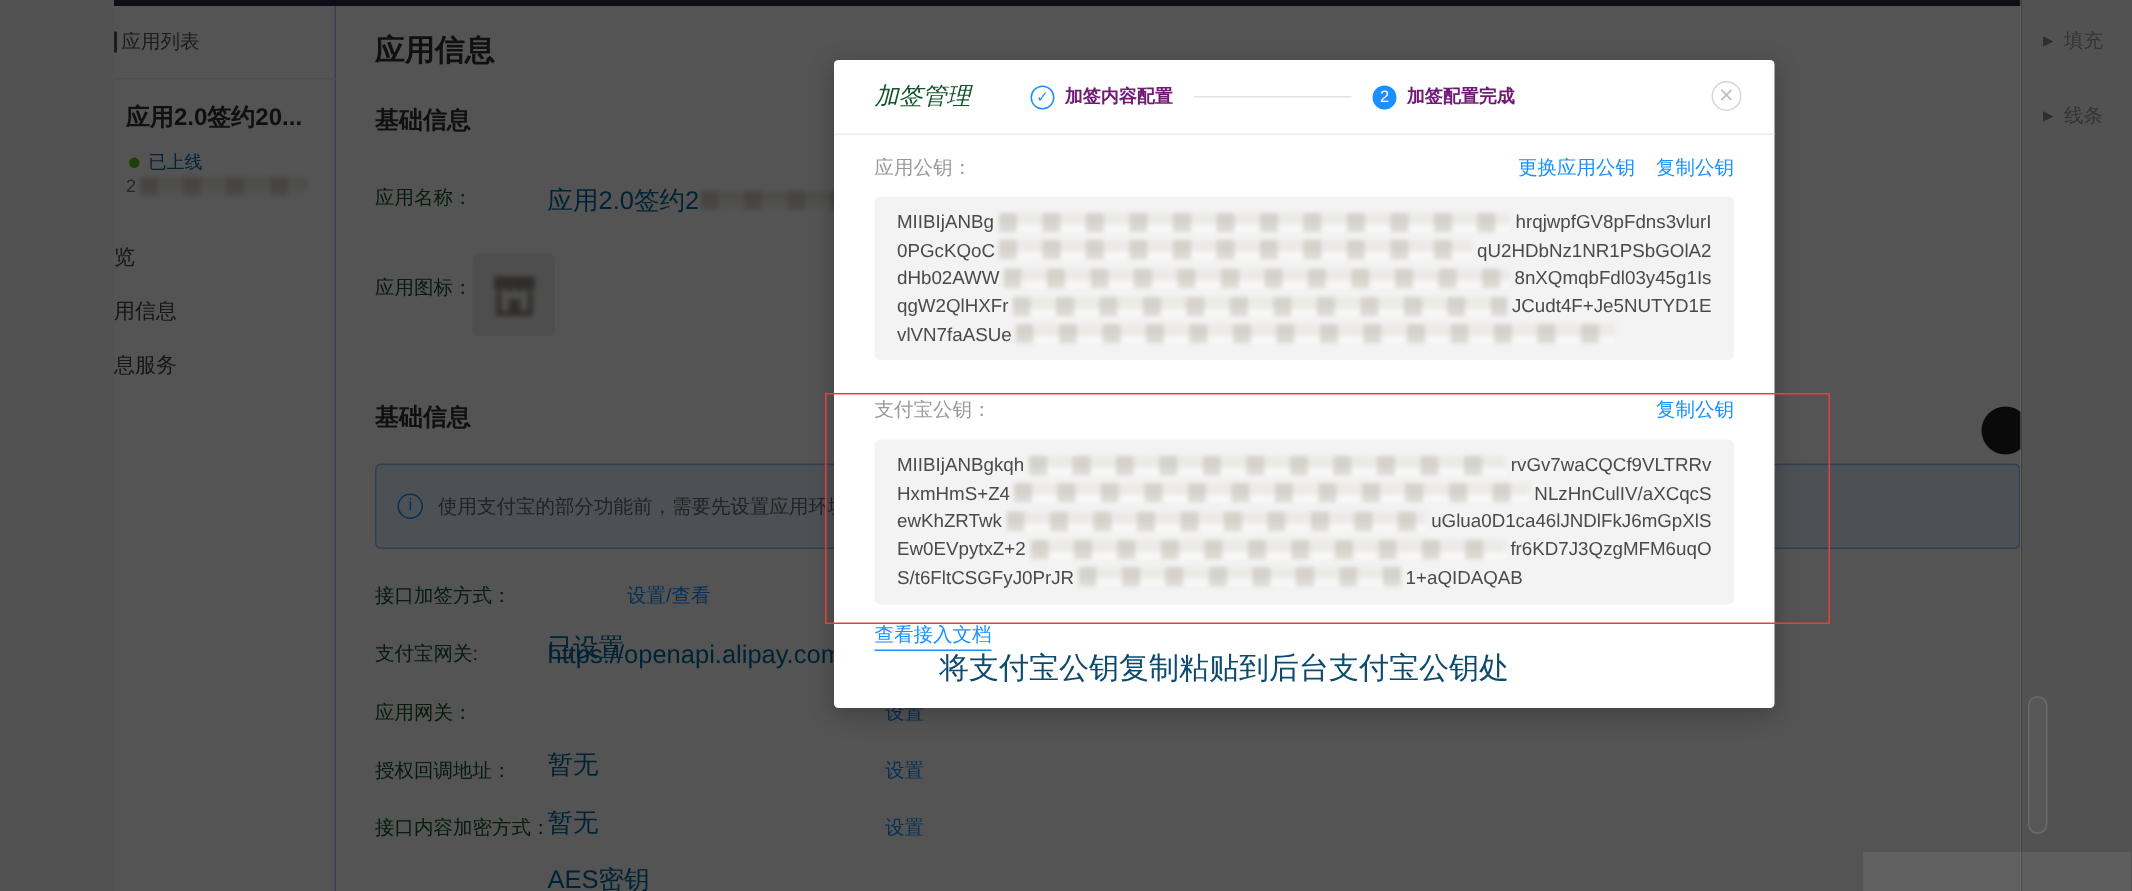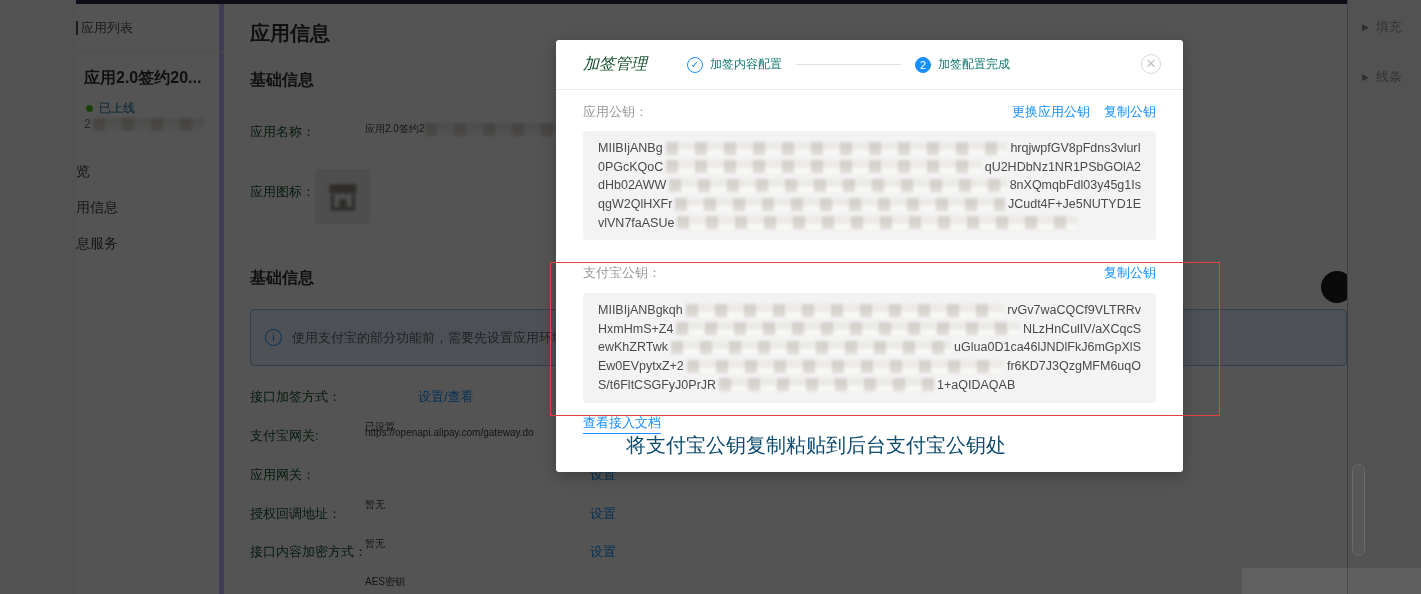--- a/index.html
+++ b/index.html
@@ -2,36 +2,36 @@
 <html><head>
 <meta charset="utf-8">
 <style>
   html,body{margin:0;padding:0;background:#525252;}
   *{box-sizing:border-box;font-family:"Liberation Sans",sans-serif;}
   .canvas{position:relative;width:1421px;height:594px;background:#525252;overflow:hidden;}
 
   
   .page{position:absolute;left:76px;top:0;width:1271px;height:594px;background:#fff;overflow:hidden;}
   .topbar{position:absolute;left:0;top:0;width:100%;height:4px;background:#2b2b4e;}
-  .sidebar{position:absolute;left:0;top:4px;width:148px;height:590px;background:#fff;border-right:5px solid #c4b5fd;text-decoration:underline;}
+  .sidebar{position:absolute;left:0;top:4px;width:148px;height:590px;background:#fff;border-right:1px solid #c4b5fd;text-decoration:underline;}
   .sb-title{position:absolute;left:5px;top:15px;font-size:13px;color:#555;}
   .sb-cut{position:absolute;left:0;top:17px;width:2px;height:14px;background:#555;}
   .sb-divider{position:absolute;left:0;top:48px;width:148px;height:1px;background:#ececec;}
   .sb-app{position:absolute;left:8px;top:64px;font-size:16px;font-weight:bold;color:#333;}
   .sb-status{position:absolute;left:10px;top:96px;font-size:12px;color:#0369a1;display:flex;align-items:center;}
   .dot{width:7px;height:7px;border-radius:50%;background:#52c41a;margin-right:6px;}
   .redact{background:#eceae6;background-image:linear-gradient(90deg,rgba(175,168,158,.38) 0 12px,transparent 12px 24px),linear-gradient(0deg,rgba(255,255,255,.65) 0 5px,transparent 5px 13px);background-size:29px 13px,100% 13px;filter:blur(1.4px);border-radius:1px;height:13px;}
   .sb-id{position:absolute;left:8px;top:113px;display:flex;align-items:center;font-size:12px;color:#777;}
   .sb-id .redact{width:112px;margin-left:2px;}
   .sb-menu-item{position:absolute;left:0;font-size:14px;color:#444;}
 
   .m-title{position:absolute;left:174px;top:20px;font-size:20px;font-weight:bold;color:#333;}
   .m-sec{position:absolute;left:174px;font-size:16px;font-weight:bold;color:#333;}
   .f-label{position:absolute;left:174px;font-size:13px;color:#14532d;}
-  .f-value{position:absolute;left:289px;font-size:10px;color:#404040;}
+  .f-value{position:absolute;left:289px;font-size:17px;color:#0369a1;}
   .f-strong{font-weight:normal;margin-top:32px;}
   .f-link{position:absolute;font-size:13px;color:#1890ff;}
   .name-row{display:flex;align-items:center;}
   .name-row .redact{width:150px;margin-left:1px;}
   .icon-tile{position:absolute;left:239px;top:169px;width:55px;height:55px;background:#ececec;border-radius:4px;display:flex;align-items:center;justify-content:center;}
   .icon-tile svg{filter:blur(1.6px);}
   .banner{position:absolute;left:174px;top:309px;right:0;height:57px;background:#e8f3fd;border:1px solid #92c0ef;border-radius:4px;display:flex;align-items:center;}
   .banner-icon{width:17px;height:17px;border-radius:50%;border:1px solid #1890ff;color:#1890ff;font-size:11px;line-height:15px;text-align:center;margin:0 10px 0 14px;flex:0 0 aupx;}
   .banner-text{font-size:13px;color:#667;}
   .banner-link{font-size:13px;color:#1890ff;}
@@ -39,21 +39,21 @@
   .page-overlay{position:absolute;left:0;top:0;width:100%;height:100%;background:rgba(0,0,0,0.67);z-index:5;}
   .page-edge{position:absolute;left:1347px;top:0;width:1px;height:594px;background:#3d3d3d;z-index:6;}
 
   
   .modal{position:absolute;left:556px;top:40px;width:627px;height:432px;background:#fff;border-radius:3px;z-index:10;box-shadow:0 4px 16px rgba(0,0,0,.25);}
   .modal-header{position:absolute;left:0;top:0;width:100%;height:50px;border-bottom:1px solid #ececec;display:flex;align-items:center;padding:0 27px;}
   .modal-title{font-size:16px;color:#14532d;font-weight:500;font-style:italic;}
   .steps{display:flex;align-items:center;margin-left:40px;}
   .step-circle{width:16px;height:16px;border-radius:50%;border:1px solid #1890ff;color:#1890ff;font-size:10px;display:flex;align-items:center;justify-content:center;}
   .step-circle.filled{background:#1890ff;color:#fff;border-color:#1890ff;font-size:11px;}
-  .step-label{font-size:12px;color:#0f766e;margin-left:7px;}
+  .step-label{font-size:12px;color:#701a75;margin-left:7px;font-weight:bold;}
   .step-line{width:105px;height:1px;background:#e2e2e2;margin:0 14px;}
   .modal-close{position:absolute;top:14px;right:22px;width:20px;height:20px;border:1px solid #d6d6d6;border-radius:50%;color:#c2c2c2;font-size:13px;line-height:18px;text-align:center;cursor:pointer;}
   .sec-row{position:absolute;left:27px;right:27px;display:flex;justify-content:space-between;align-items:center;}
   .sec-label{font-size:13px;color:#999;}
   .sec-links{display:flex;gap:14px;}
   .sec-links span{font-size:13px;color:#1890ff;cursor:pointer;}
   .key-box{position:absolute;left:27px;right:27px;background:#f3f3f3;border-radius:4px;padding:8px 15px;}
   .kline{display:flex;align-items:center;height:18.6px;font-size:12.5px;color:#4a4a4a;white-space:pre;}
   .kline .redact{margin:0 3px;}
   .kline.fill .redact{flex:1 1 auto;}

